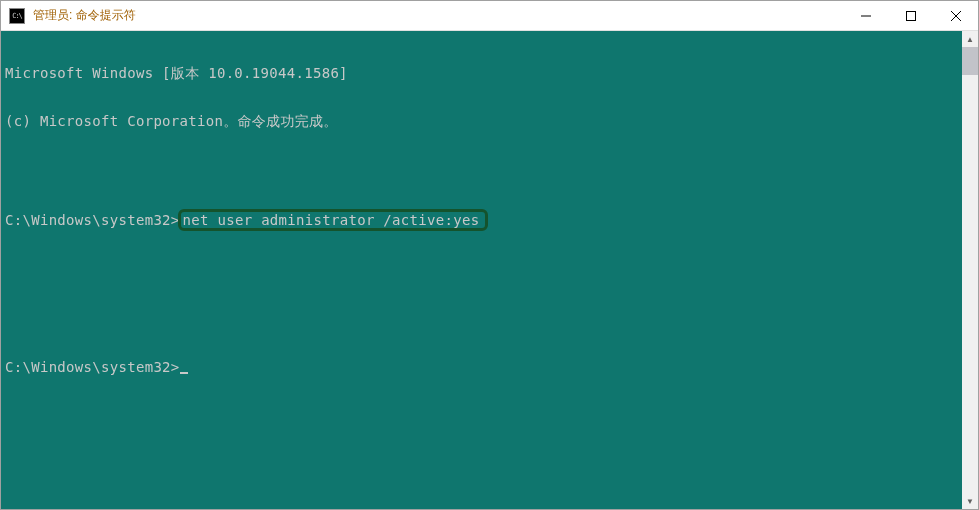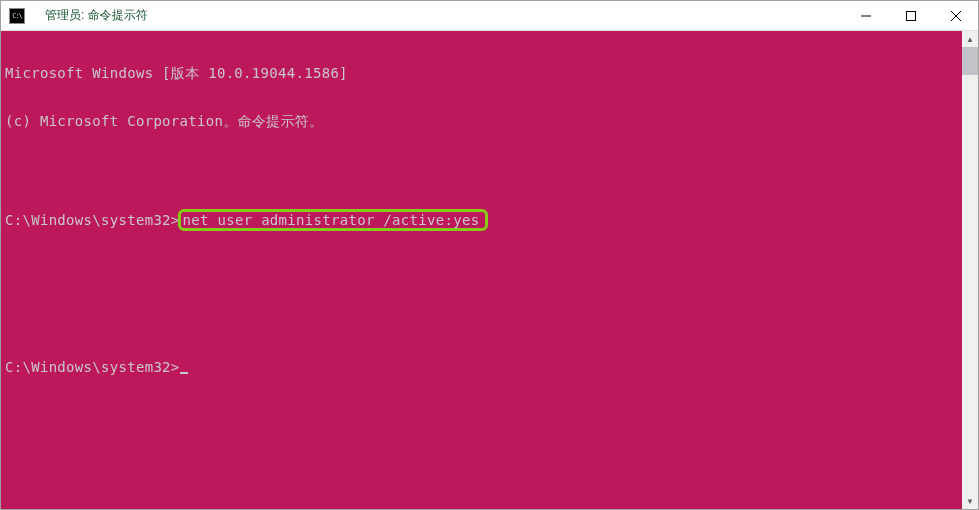--- a/index.html
+++ b/index.html
@@ -44,22 +44,21 @@
       display: flex;
       align-items: center;
       justify-content: center;
       font-size: 7px;
       color: #ccc;
       font-family: monospace;
       letter-spacing: -1px;
     }
     .title-text {
       font-size: 12px;
-      color: #14532d;
-      margin-left: 12px;
+      color: #a16207;
     }
     .titlebar-right {
       display: flex;
       height: 100%;
     }
     .win-button {
       width: 45px;
       height: 100%;
       display: flex;
       align-items: center;
@@ -71,37 +70,37 @@
       height: 10px;
     }
     .content-area {
       flex: 1;
       background: #000000;
       position: relative;
       display: flex;
     }
     .terminal {
       flex: 1;
-      background: #be185d;
+      background: #0f766e;
       color: #c8c8c8;
       font-family: "NSimSun", "SimSun", "Consolas", monospace;
       font-size: 14px;
       line-height: 16px;
       padding: 2px 0 0 4px;
       white-space: pre;
       overflow: hidden;
       letter-spacing: 0.3px;
     }
     .line {
       display: block;
       min-height: 16px;
     }
     .highlight-box {
       display: inline-block;
-      border: 3px solid #84cc16;
+      border: 3px solid #14532d;
       border-radius: 6px;
       padding: 0 6px 0 2px;
       margin-left: -2px;
     }
     .cursor {
       display: inline-block;
       width: 8px;
       height: 2px;
       background: #c8c8c8;
       vertical-align: -2px;
@@ -166,21 +165,21 @@
             <line x1="0" y1="0" x2="10" y2="10" stroke="#000" stroke-width="1"></line>
             <line x1="10" y1="0" x2="0" y2="10" stroke="#000" stroke-width="1"></line>
           </svg>
       </div>
     </div>
   </div>
 
   <div class="content-area">
     <div class="terminal">
       <span class="line">Microsoft Windows [版本 10.0.19044.1586]</span>
-      <span class="line">(c) Microsoft Corporation。命令提示符。</span>
+      <span class="line">(c) Microsoft Corporation。命令成功完成。</span>
       <div class="empty-line"></div>
       <span class="line"><span>C:\Windows\system32&gt;</span><span class="highlight-box"><span>net user administrator /active:yes</span></span></span>
       <div class="empty-line"></div>
       <div class="empty-line"></div>
       <span class="line"><span>C:\Windows\system32&gt;</span><span class="cursor"></span></span>
     </div>
 
     <div class="scrollbar">
       <div class="scroll-up">
           <span class="scroll-arrow">▲</span>

